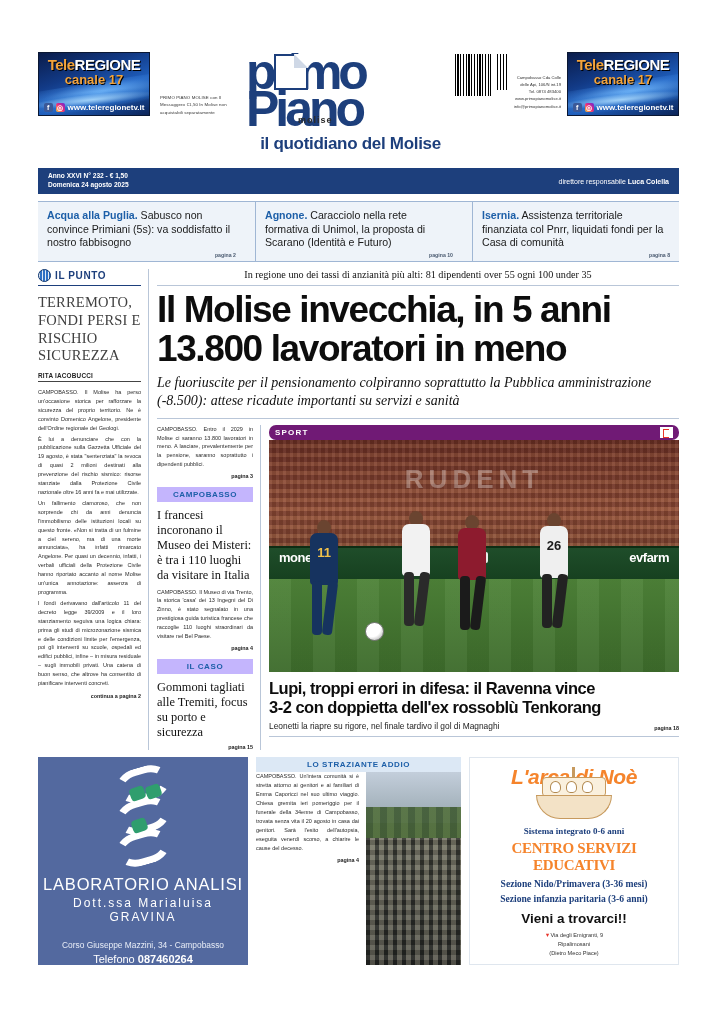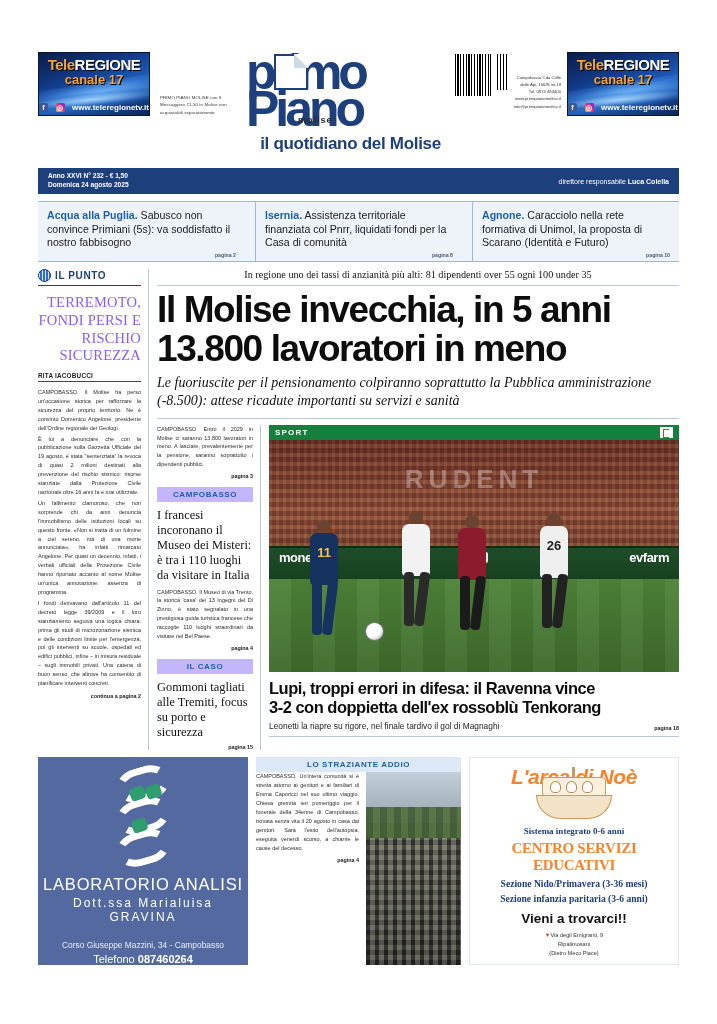--- a/index.html
+++ b/index.html
@@ -55,21 +55,21 @@
   .tr-logo .tr-name .w { color: #ffffff; }
   .tr-logo .tr-chan {
     position: absolute; top: 19px; left: 0; right: 0;
     text-align: center;
     font-size: 13px; font-weight: bold;
     color: #f2a33c;
     text-shadow: 1px 1px 0 #000;
   }
   .tr-logo .tr-web {
     position: absolute; bottom: 3px; left: 0; right: 0;
-    display: flex; align-items: center; justify-content: space-between; gap: 3px;
+    display: flex; align-items: center; justify-content: center; gap: 3px;
     font-size: 8px; color: #ffffff; font-weight: bold;
   }
   .tr-logo .sq {
     width: 9px; height: 9px; border-radius: 2px;
     display: inline-block;
     font-size: 7px; color: #fff; text-align: center; line-height: 9px;
   }
   .sq.fb { background: #3b5998; }
   .sq.ig { background: linear-gradient(45deg,#f9ce34,#ee2a7b,#6228d7); }
 
@@ -247,22 +247,22 @@
     flex: 0 0 auto;
   }
   .ilpunto-head .t {
     font-size: 10px; font-weight: bold; color: #1d3f7c;
     letter-spacing: .6px;
   }
   .punto-title {
     font-family: "Liberation Serif", serif;
     font-size: 14.5px;
     line-height: 1.22;
-    text-align: right;
-    color: #8b5cf6;
+    text-align: left;
+    color: #404040;
     margin: 8px 0 7px 0;
     letter-spacing: .2px;
   }
   .byline {
     font-size: 6.4px; font-weight: bold;
     color: #222;
     border-bottom: 1px solid #444;
     padding-bottom: 2px;
     margin-bottom: 6px;
     letter-spacing: .2px;
@@ -354,26 +354,27 @@
     font-family: "Liberation Serif", serif;
     font-size: 12.4px;
     line-height: 1.2;
     color: #111;
     margin-bottom: 5px;
   }
 
   
   .sportbar {
     display: flex; align-items: center; justify-content: space-between;
-    background: #15803d;
+    background: #701a75;
     color: #fff;
     padding: 2px 6px;
     font-size: 8px;
     font-weight: bold;
     letter-spacing: 1.2px;
+    border-radius: 7px;
   }
   .sportbar .pbox {
     width: 13px; height: 11px; background: #fff;
     position: relative;
   }
   .sportbar .pbox:after {
     content: "";
     position: absolute; left: 3px; top: 2px;
     width: 5px; height: 7px;
     border: 1.6px solid #e8342a;
@@ -716,26 +717,26 @@
       <b>Luca Colella</b>
     </div>
   </div>
 
   <div class="teasers">
     <div class="teaser">
       <span class="lead">Acqua alla Puglia.</span><span> Sabusco non convince Primiani (5s): va soddisfatto il nostro fabbisogno</span>
       <span class="pg">pagina 2</span>
     </div>
     <div class="teaser">
+      <span class="lead">Agnone.</span><span> Caracciolo nella rete formativa di Unimol, la proposta di Scarano (Identità e Futuro)</span>
+      <span class="pg">pagina 10</span>
+    </div>
+    <div class="teaser">
       <span class="lead">Isernia.</span><span> Assistenza territoriale finanziata col Pnrr, liquidati fondi per la Casa di comunità</span>
       <span class="pg">pagina 8</span>
-    </div>
-    <div class="teaser">
-      <span class="lead">Agnone.</span><span> Caracciolo nella rete formativa di Unimol, la proposta di Scarano (Identità e Futuro)</span>
-      <span class="pg">pagina 10</span>
     </div>
   </div>
 
   <div class="main">
 
     <div class="col-left">
       <div class="ilpunto-head">
         <span class="disc"></span>
         <span class="t">IL PUNTO</span>
       </div>

